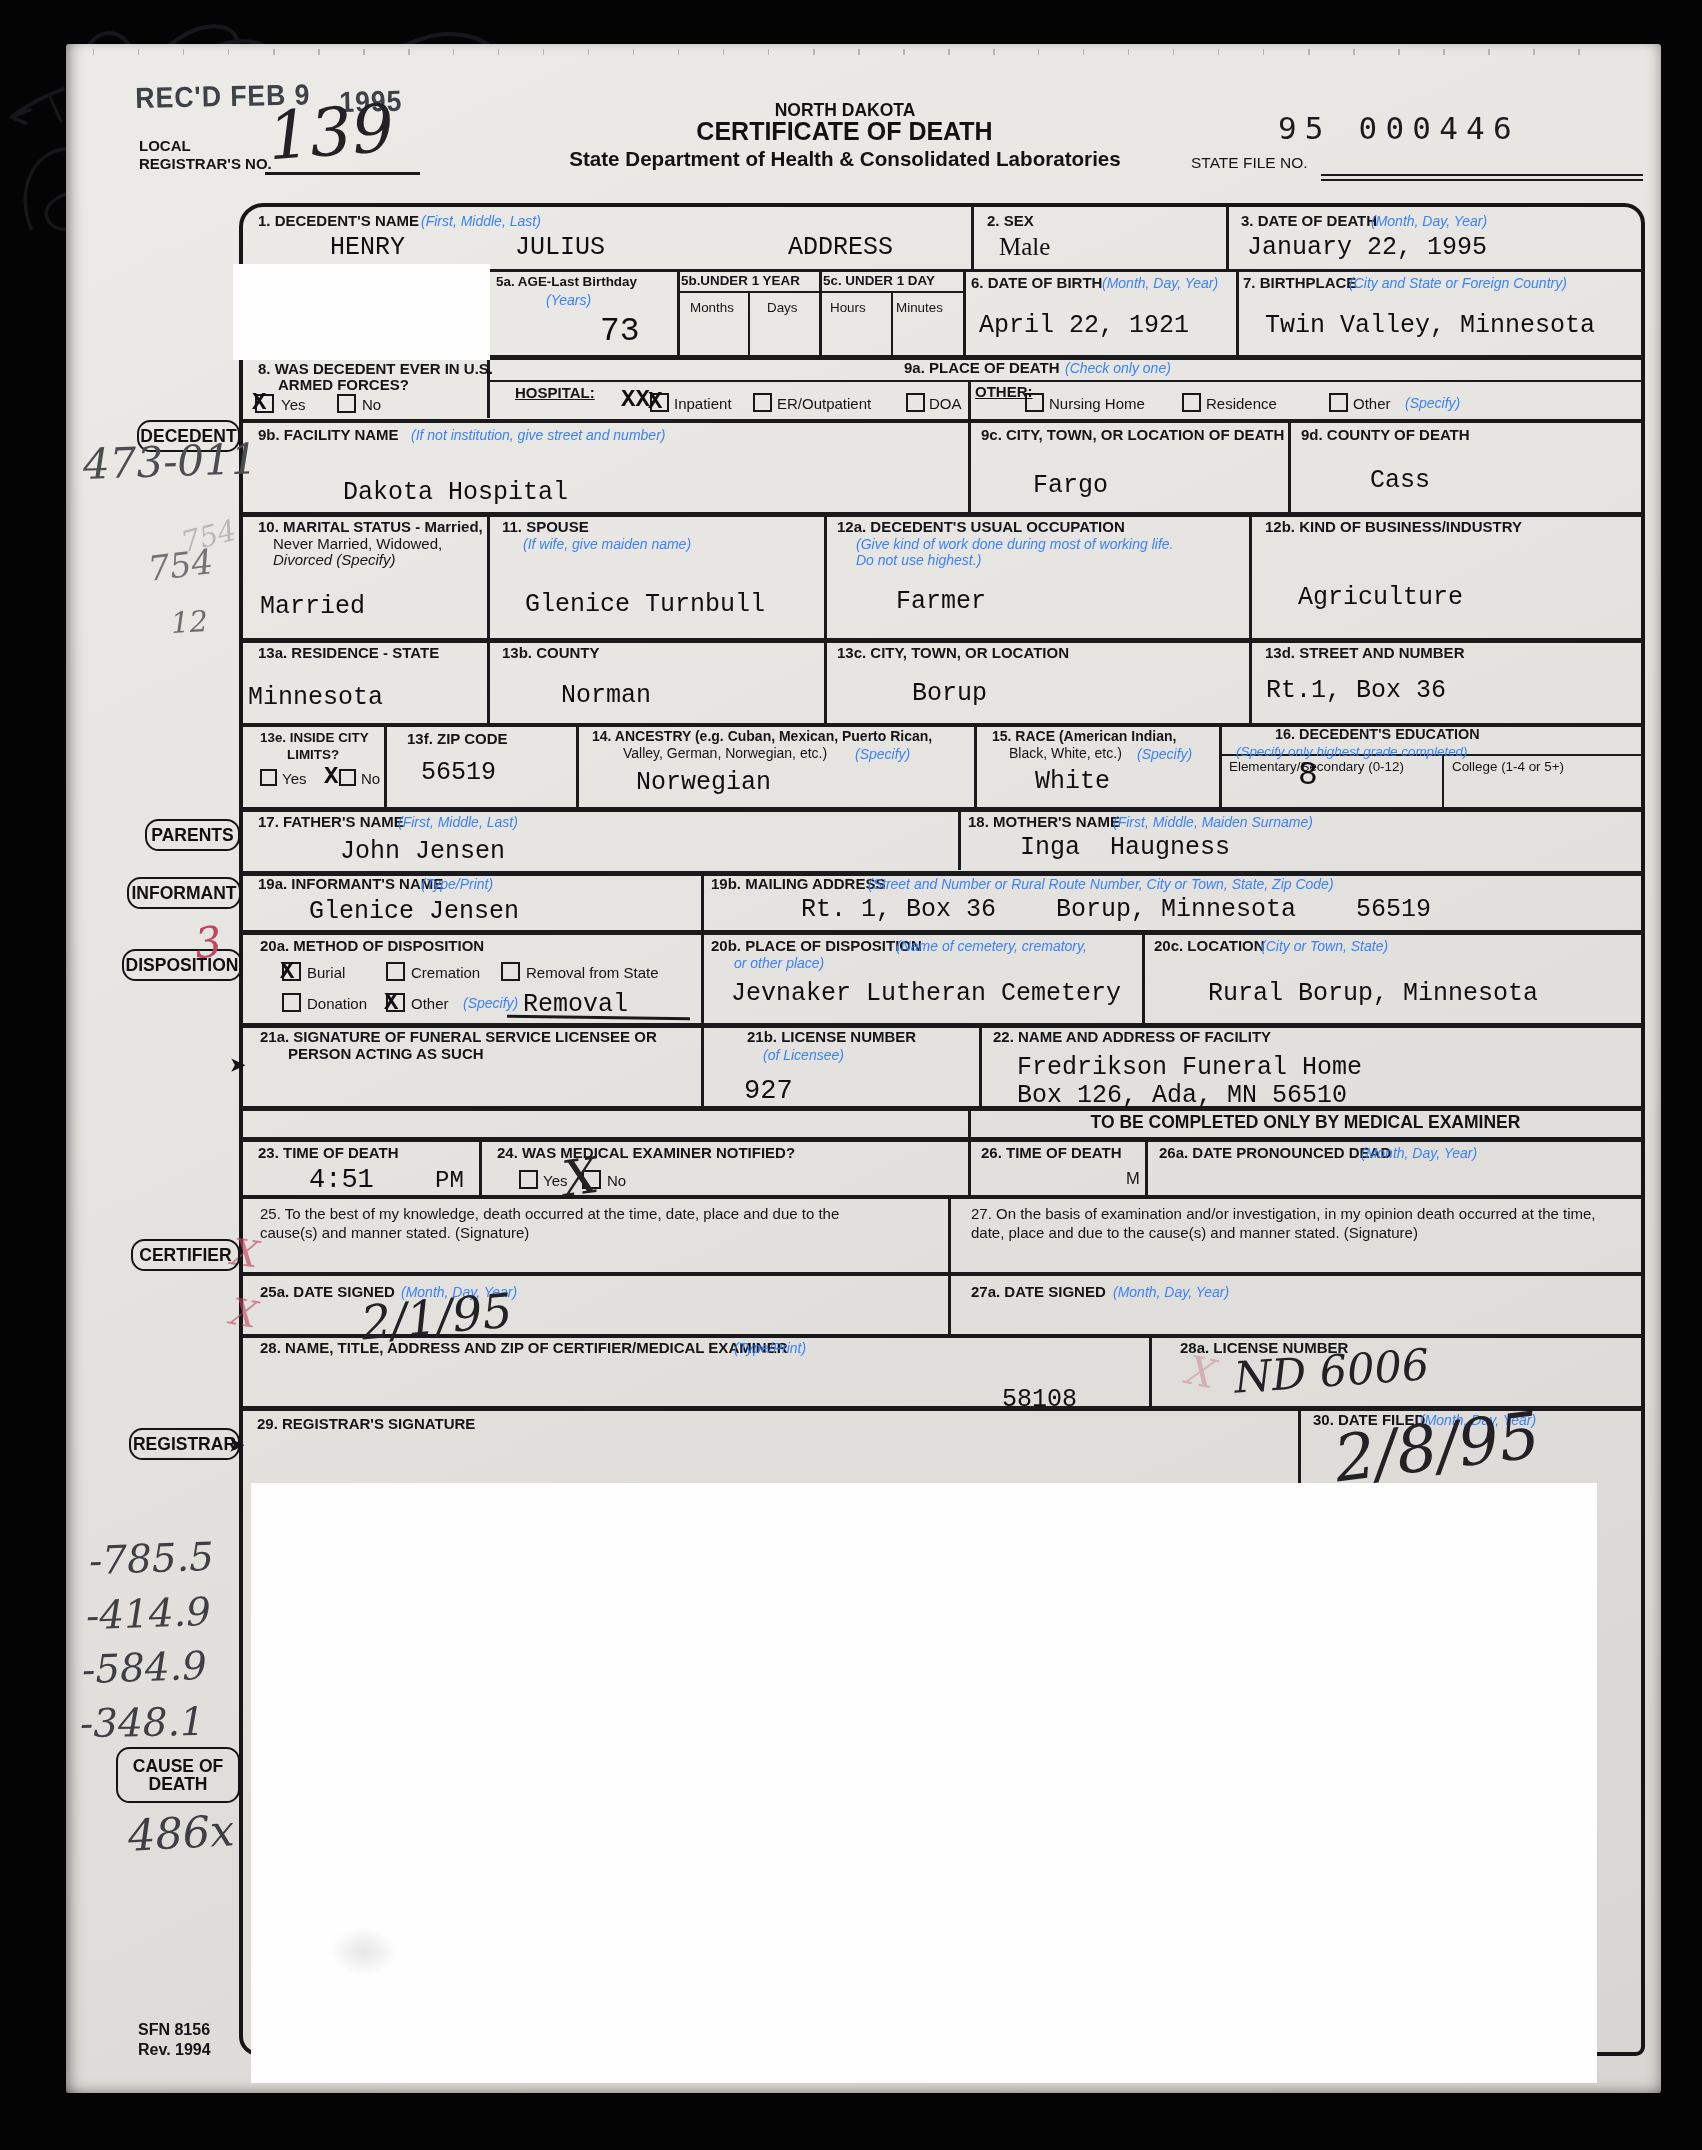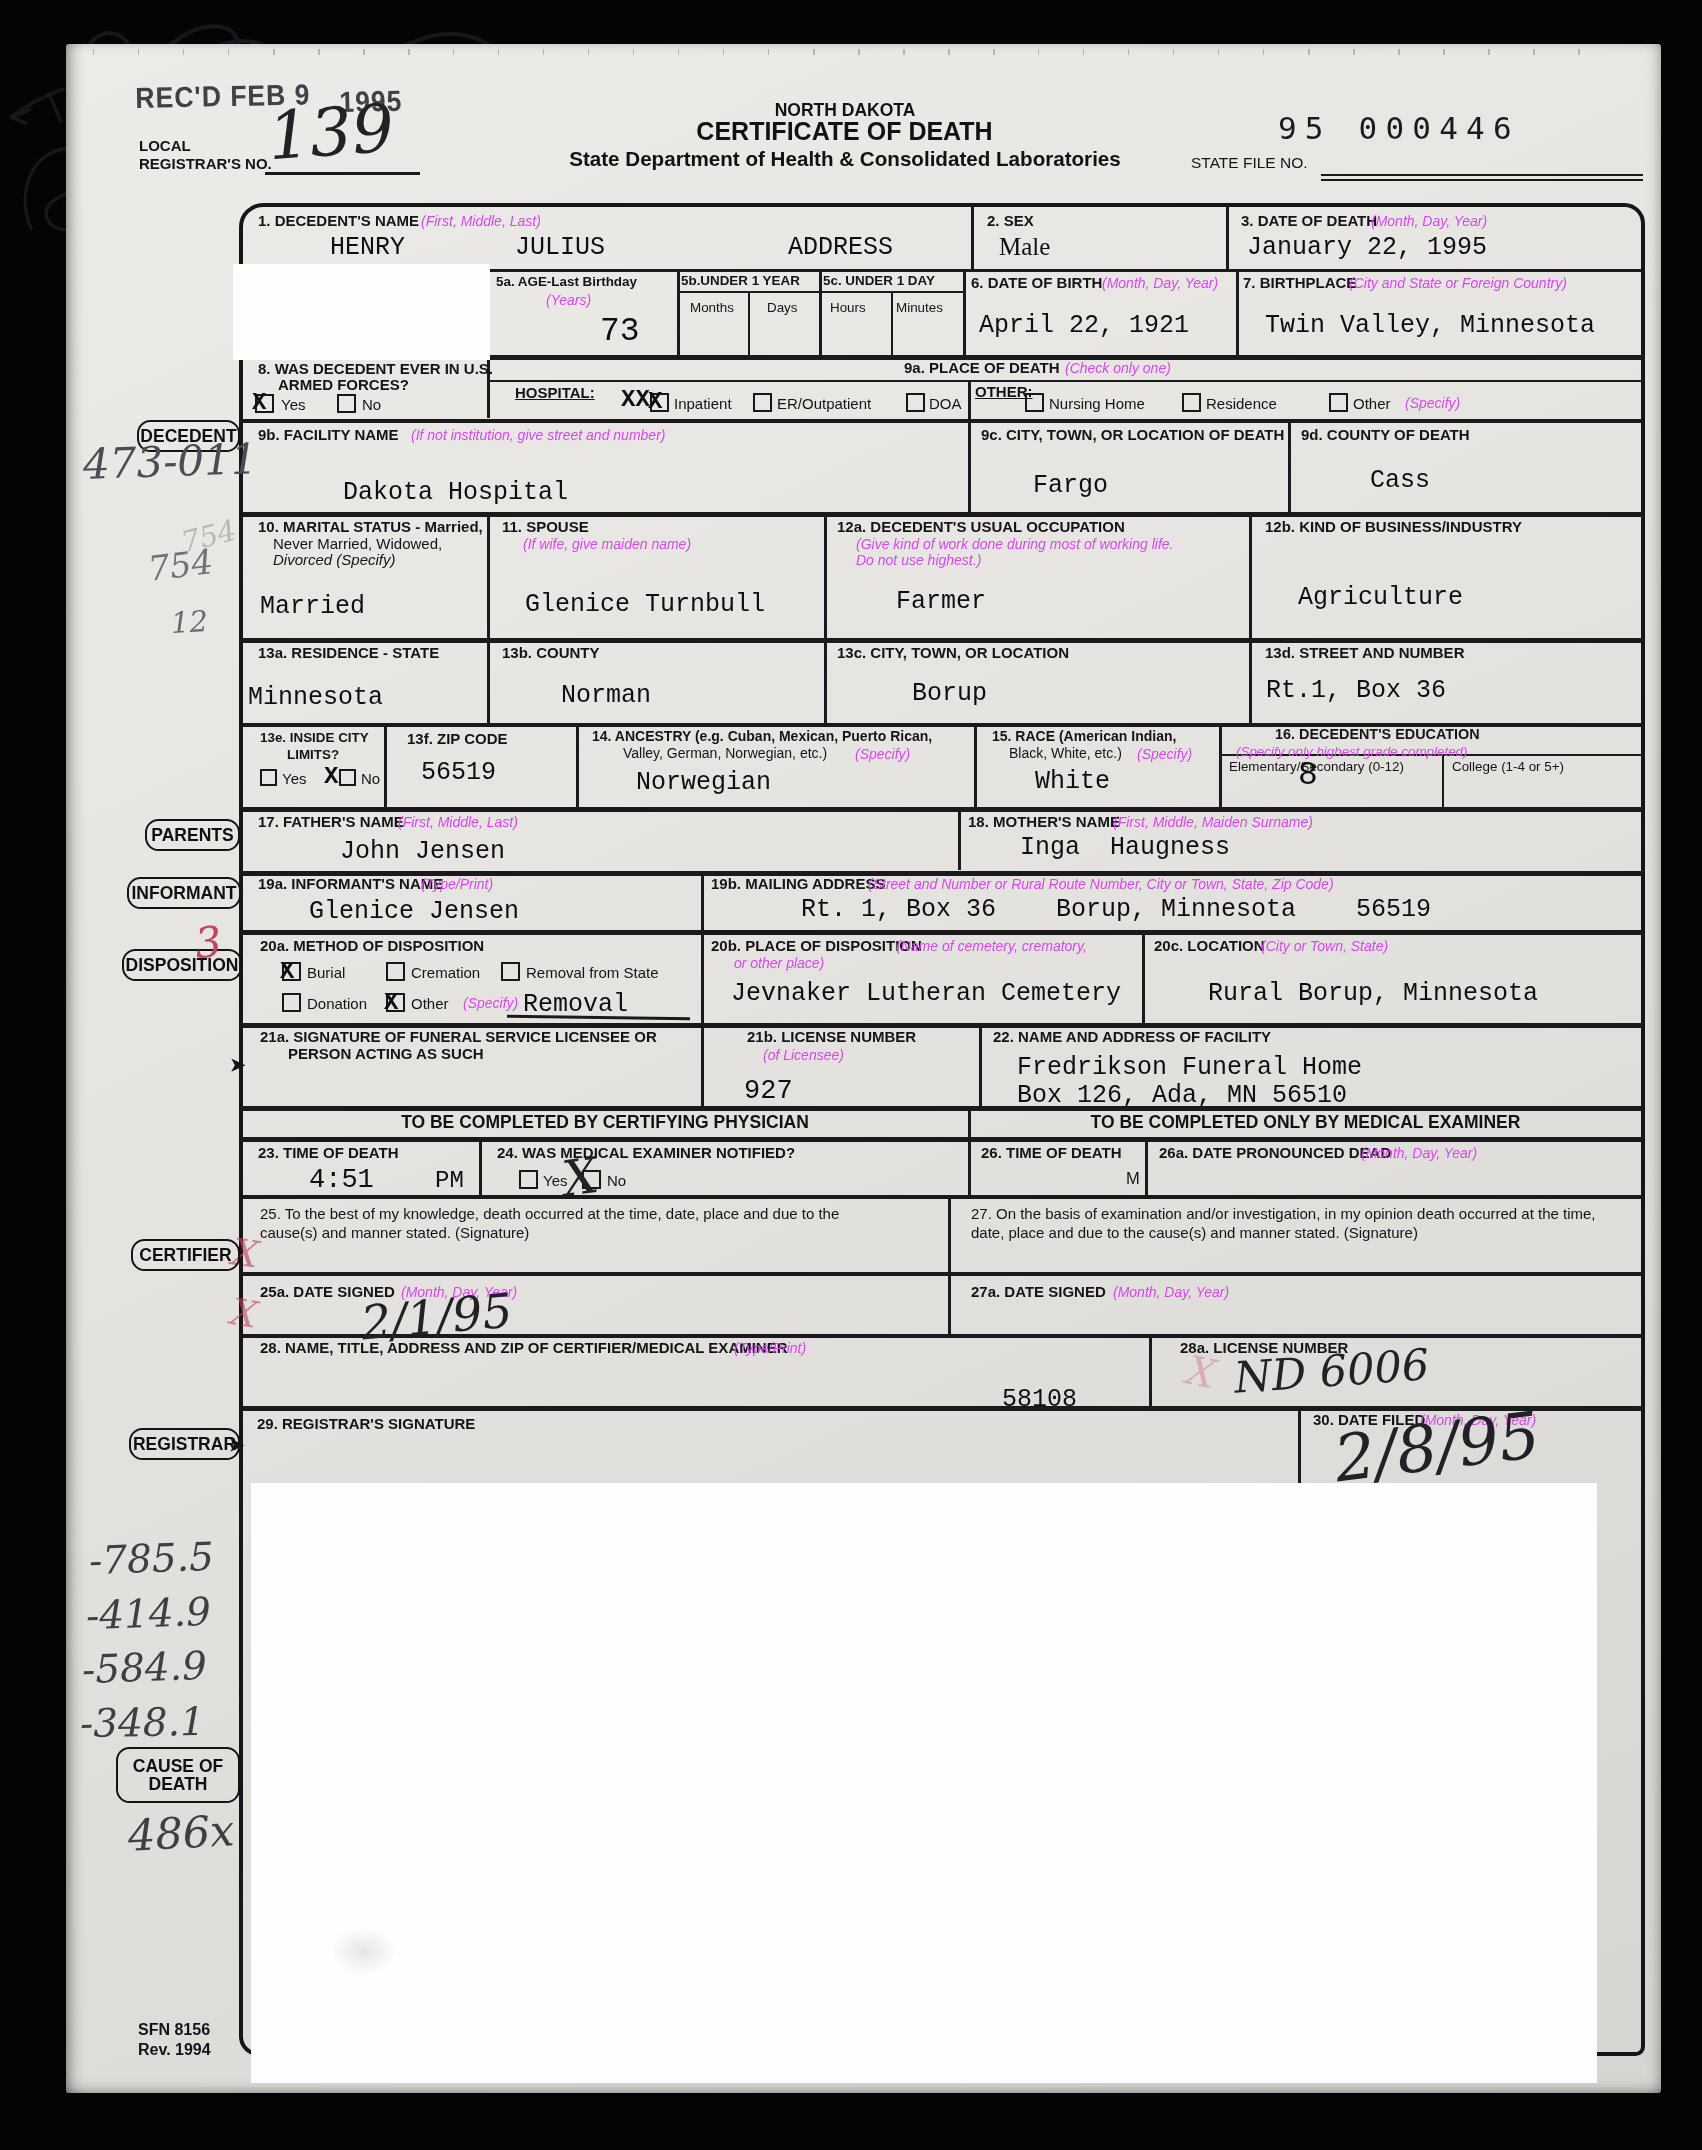--- a/index.html
+++ b/index.html
@@ -11,21 +11,21 @@
         box-shadow:inset 11.3px 0 17.5px -10.3px rgba(0,0,0,.55), inset -8.2px 0 15.5px -9.3px rgba(0,0,0,.4),
                    inset 0 -9.3px 15.5px -10.3px rgba(0,0,0,.35);}
   .perf{position:absolute;left:93px;top:49px;width:1520px;height:6.2px;opacity:.45;
         background:repeating-linear-gradient(90deg,#777 0 1.5px,transparent 1.5px 45px);}
   .abs{position:absolute;}
   .hl,.vl{position:absolute;background:#1a1a1c;}
   .formborder{position:absolute;left:239px;top:203px;width:1406px;height:1853px;
         border:4.6px solid #161618;border-radius:24px 20.6px 9.3px 19.6px;box-sizing:border-box;}
   .lbl{position:absolute;font-weight:700;font-size:15px;line-height:1.1;color:#141418;white-space:pre;}
   .sm{font-size:13.4px;}
-  .hint{position:absolute;font-style:italic;font-weight:400;font-size:14px;color:#d946ef;white-space:pre;}
+  .hint{position:absolute;font-style:italic;font-weight:400;font-size:14px;color:#3b82f6;white-space:pre;}
   .val{position:absolute;font-family:"Liberation Mono","DejaVu Sans Mono",monospace;
        font-size:25px;color:#0f0f13;white-space:pre;}
   .ck{position:absolute;width:15px;height:15px;border:2.1px solid #17171a;}
   .cklab{position:absolute;font-weight:400;font-size:15px;color:#141418;white-space:pre;}
   .tx{position:absolute;font-family:"Liberation Mono",monospace;font-weight:700;font-size:24px;color:#101014;}
   .pill{position:absolute;border:2.6px solid #141416;border-radius:13.4px;display:flex;align-items:center;
         justify-content:center;text-align:center;font-weight:700;font-size:17.5px;color:#101013;line-height:1.05;}
   .hand{position:absolute;font-family:"DejaVu Serif",serif;font-style:italic;color:#212126;white-space:pre;}
   .pencil{color:#4c4d53;}
   .red{color:#c24560;}
@@ -289,21 +289,20 @@
     <path d="M540 148 C 552 186 566 216 584 242" stroke-width="7"></path>
   </svg>
   <div class="lbl" style="left:747px;top:1029px;">21b. LICENSE NUMBER</div>
   <div class="hint" style="left:763px;top:1047px;">(of Licensee)</div>
   <div class="val" style="left:744px;top:1076px;font-size:27px;">927</div>
   <div class="lbl" style="left:993px;top:1029px;">22. NAME AND ADDRESS OF FACILITY</div>
   <div class="val" style="left:1017px;top:1053px;">Fredrikson Funeral Home</div>
   <div class="val" style="left:1017px;top:1081px;">Box 126, Ada, MN 56510</div>
 
   
-  <div class="band" style="left:242px;top:1112px;width:726px;">TO BE COMPLETED BY CERTIFYING PHYSICIAN</div>
   <div class="band" style="left:968px;top:1112px;width:675px;">TO BE COMPLETED ONLY BY MEDICAL EXAMINER</div>
 
   
   <div class="lbl" style="left:258px;top:1145px;">23. TIME OF DEATH</div>
   <div class="val" style="left:309px;top:1165px;font-size:27px;">4:51</div>
   <div class="val" style="left:435px;top:1167px;font-size:24px;">PM</div>
   <div class="lbl" style="left:497px;top:1145px;">24. WAS MEDICAL EXAMINER NOTIFIED?</div>
   <div class="ck" style="left:519px;top:1170px;"></div>
   <div class="cklab" style="left:543px;top:1172px;">Yes</div>
   <div class="ck" style="left:582px;top:1170px;"></div>

